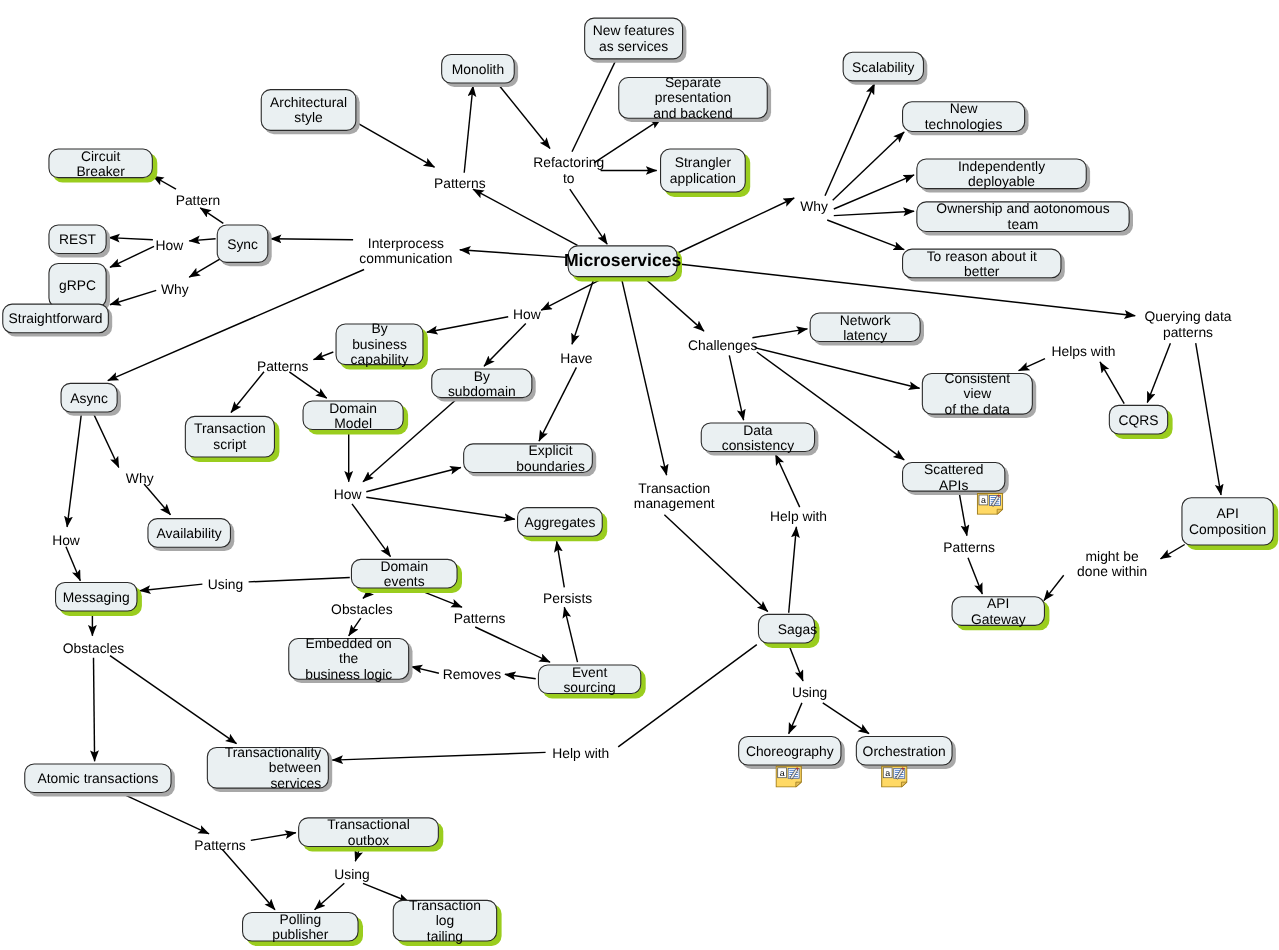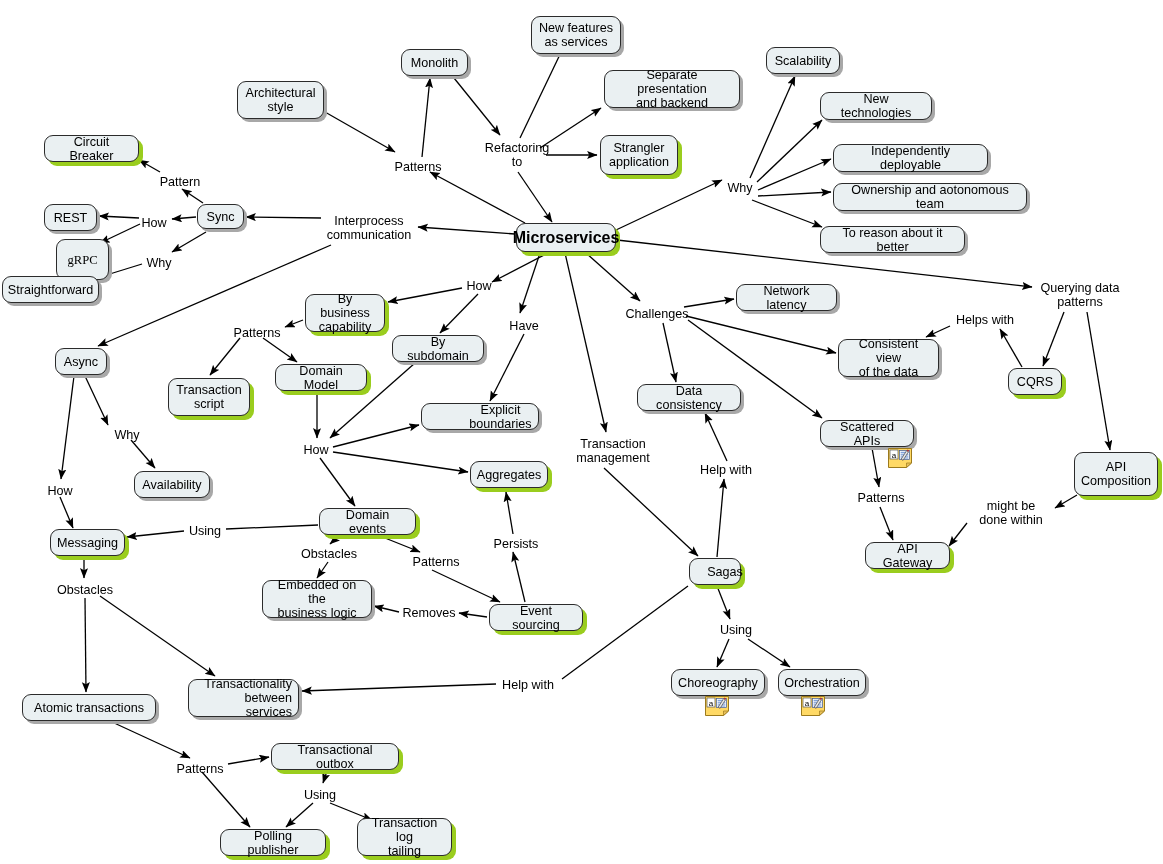--- a/index.html
+++ b/index.html
@@ -175,36 +175,36 @@
         <line x1="950" y1="326" x2="926" y2="337" stroke="#000000" stroke-width="1.3" marker-end="url(#arrowhead)"></line>
         <line x1="1077" y1="495" x2="1055" y2="508" stroke="#000000" stroke-width="1.3" marker-end="url(#arrowhead)"></line>
         <line x1="967" y1="523" x2="949" y2="546" stroke="#000000" stroke-width="1.3" marker-end="url(#arrowhead)"></line>
       </g>
   </svg>
 
   <div id="nodes">
       <div class="node shadow-grey" style="left: 531px; top: 2px; width: 90px; height: 38px; margin-top: 14px;">New features
 as services</div>
       <div class="node shadow-grey" style="left: 401px; top: 49px; width: 67px; height: 27px;">Monolith</div>
-      <div class="node shadow-grey" style="left: 604px; top: 70px; width: 136px; height: 38px;">Separate presentation
+      <div class="node shadow-grey" style="left: 562px; top: 70px; width: 136px; height: 38px;">Separate presentation
 and backend</div>
       <div class="node shadow-grey" style="left: 766px; top: 47px; width: 74px; height: 27px;">Scalability</div>
       <div class="node shadow-grey" style="left: 237px; top: 81px; width: 87px; height: 38px;">Architectural
 style</div>
       <div class="node shadow-grey" style="left: 820px; top: 92px; width: 112px; height: 28px;">New technologies</div>
       <div class="node shadow-green" style="left: 600px; top: 135px; width: 78px; height: 40px;">Strangler
 application</div>
       <div class="node shadow-green" style="left: 44px; top: 135px; width: 95px; height: 27px;">Circuit Breaker</div>
       <div class="node shadow-grey" style="left: 833px; top: 144px; width: 155px; height: 28px;">Independently deployable</div>
       <div class="node shadow-grey" style="left: 833px; top: 183px; width: 194px; height: 28px;">Ownership and aotonomous team</div>
       <div class="node shadow-grey" style="left: 44px; top: 204px; width: 53px; height: 27px;">REST</div>
-      <div class="node shadow-grey" style="left: 197px; top: 204px; width: 47px; height: 25px;">Sync</div>
+      <div class="node shadow-grey" style="left: 197px; top: 204px; width: 47px; height: 35px;">Sync</div>
       <div class="node shadow-green root" style="left: 516px; top: 223px; width: 100px; height: 29px;">Microservices</div>
       <div class="node shadow-grey" style="left: 820px; top: 226px; width: 145px; height: 27px;">To reason about it better</div>
-      <div class="node shadow-grey" style="left: 56px; top: 239px; width: 53px; height: 41px; font-family: Liberation Serif, serif;">gRPC</div>
+      <div class="node shadow-grey" style="left: 44px; top: 239px; width: 53px; height: 41px;">gRPC</div>
       <div class="node shadow-grey" style="left: 2px; top: 276px; width: 97px; height: 27px;">Straightforward</div>
       <div class="node shadow-grey" style="left: 736px; top: 284px; width: 101px; height: 27px;">Network latency</div>
       <div class="node shadow-green" style="left: 305px; top: 294px; width: 80px; height: 38px;">By business
 capability</div>
       <div class="node shadow-grey" style="left: 838px; top: 339px; width: 101px; height: 38px;">Consistent view
 of the data</div>
       <div class="node shadow-grey" style="left: 392px; top: 335px; width: 92px; height: 27px;">By subdomain</div>
       <div class="node shadow-grey" style="left: 55px; top: 348px; width: 52px; height: 27px;">Async</div>
       <div class="node shadow-green" style="left: 275px; top: 364px; width: 92px; height: 27px;">Domain Model</div>
       <div class="node shadow-green" style="left: 1008px; top: 368px; width: 54px; height: 27px;">CQRS</div>

